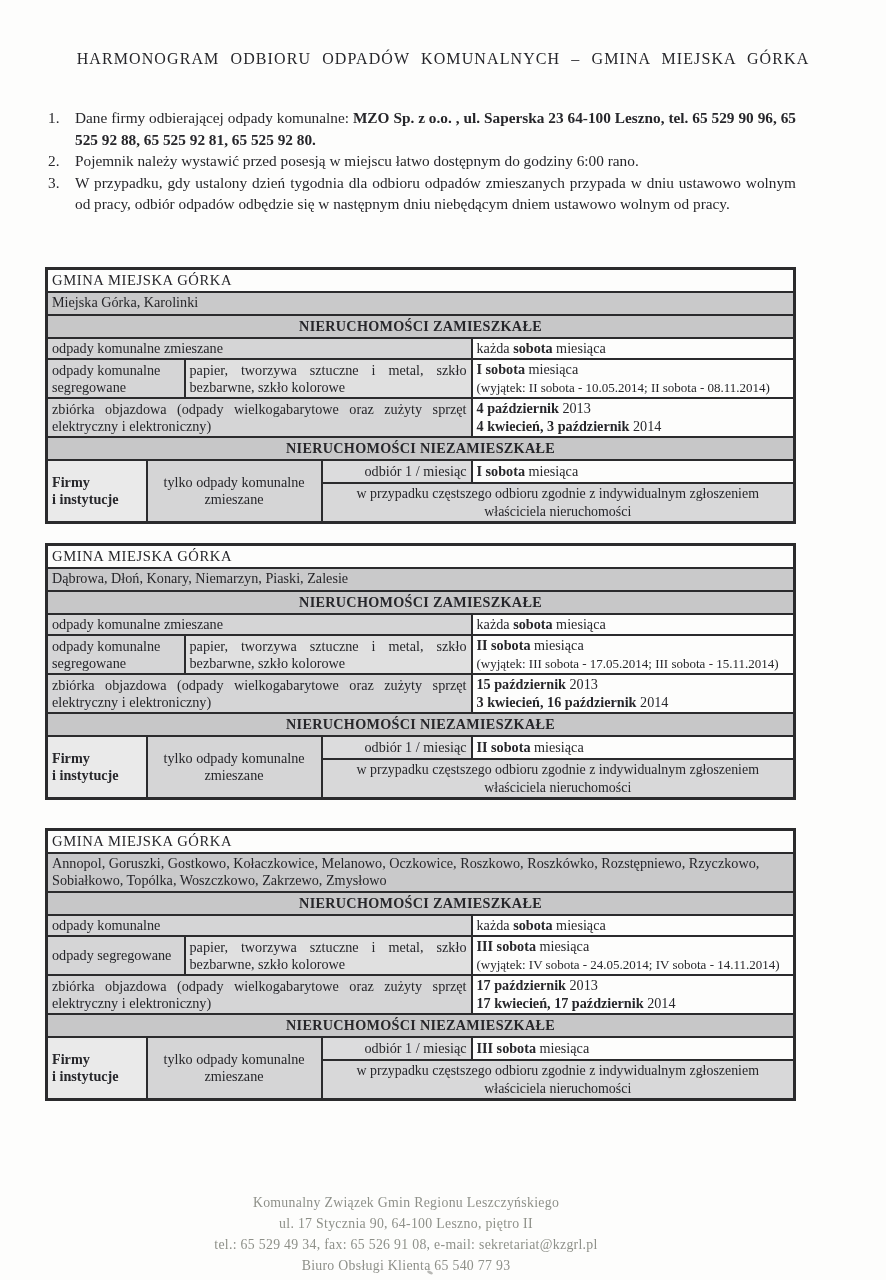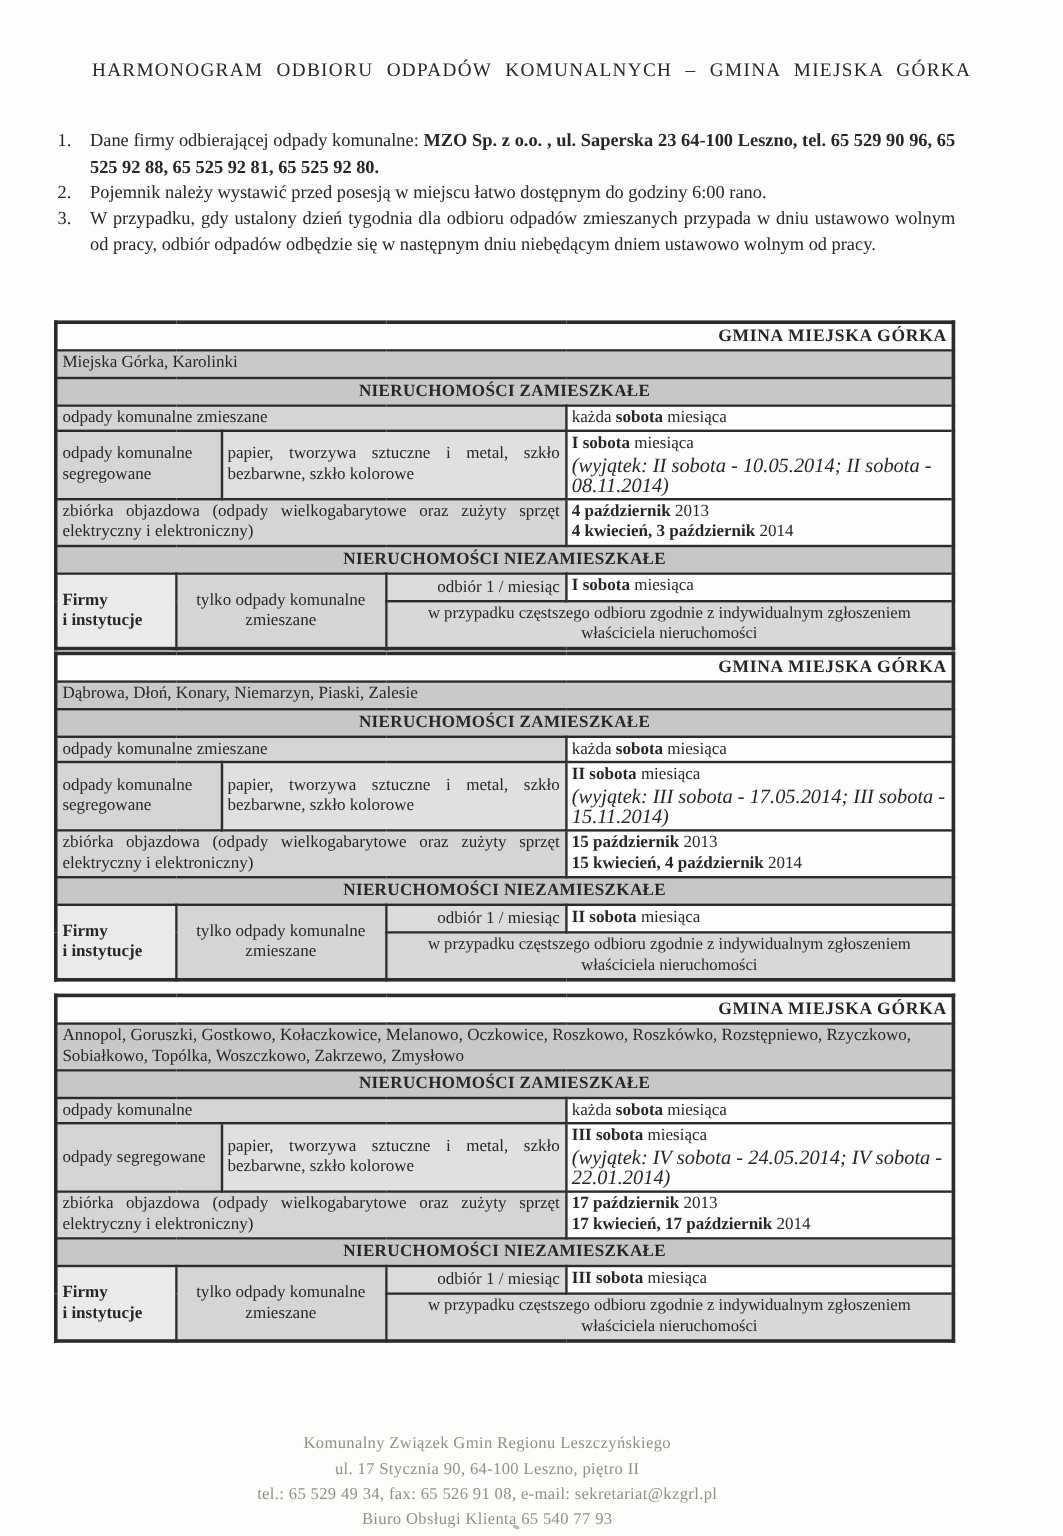--- a/index.html
+++ b/index.html
@@ -35,32 +35,32 @@
   #table-2{top:543px;}
   #table-3{top:828px;}
   table.muni td{border:2px solid var(--line);overflow:hidden;padding:1px 4px;}
   col.c1{width:100px;} col.c2{width:38px;} col.c3{width:137px;} col.c4{width:150px;} col.c5{width:323px;}
 
   tr.r-gmina{height:23px;} tr.r-loc{height:23px;} tr.r-band{height:23px;padding-left:32px;}
   tr.r-mixed{height:17px;padding-left:46px;} tr.r-seg{height:34px;} tr.r-bulky{height:36px;}
   tr.r-firms1{height:23px;} tr.r-firms2{height:37px;}
   #table-3 tr.r-loc{height:37px;}
 
-  .cell-gmina{background:var(--white);text-align:right;font-weight:bold;font-size:14.6px;letter-spacing:.6px;}
+  .cell-gmina{background:var(--white);text-align:left;font-weight:normal;font-size:14.6px;letter-spacing:.6px;}
   .cell-loc{background:var(--loc);text-align:left;padding:2px 7px;line-height:17.5px;}
   .cell-band{background:var(--band);text-align:center;font-weight:bold;letter-spacing:.3px;}
   .cell-label{background:var(--label);padding:2px 7px;line-height:17px;}
   .cell-desc{background:var(--desc);padding:2px 7px;line-height:17px;text-align:justify;}
   .cell-sched{background:var(--white);text-align:left;line-height:17.5px;}
   .cell-firms{background:var(--firms);font-weight:bold;padding:2px 7px;line-height:17px;}
   .cell-only{background:var(--label);text-align:center;line-height:17px;}
   .cell-freq{background:var(--freq);text-align:right;}
   .cell-note{background:var(--note);text-align:center;line-height:17.5px;font-size:13.9px;}
   .just{text-align:justify;}
-  .small{font-size:17px;font-style:italic;}
+  .small{font-size:13px;}
 
   .footer{position:absolute;top:1192px;left:0;width:812px;text-align:center;
     font-size:13.8px;line-height:21px;color:var(--footer);letter-spacing:.3px;}
 
   .artifact{position:absolute;top:1271px;left:427px;width:6px;height:3px;
     background:#b9b9b6;border-radius:50%;transform:rotate(25deg);}
 </style>
 </head>
 <body>
 
@@ -165,21 +165,21 @@
       <td colspan="2" class="cell-desc">papier, tworzywa sztuczne i metal, szkło bezbarwne, szkło kolorowe</td>
       <td class="cell-sched">
         <div><b>II sobota</b><span> miesiąca</span></div>
         <div class="small">(wyjątek: III sobota - 17.05.2014; III sobota - 15.11.2014)</div>
       </td>
     </tr>
     <tr class="r-bulky">
       <td colspan="4" class="cell-label just">zbiórka objazdowa (odpady wielkogabarytowe oraz zużyty sprzęt elektryczny i elektroniczny)</td>
       <td class="cell-sched">
         <div><b>15 październik</b><span> 2013</span></div>
-        <div><b>15 kwiecień, 4 październik</b><span> 2014</span></div>
+        <div><b>3 kwiecień, 16 październik</b><span> 2014</span></div>
       </td>
     </tr>
     <tr class="r-band">
           <td colspan="5" class="cell-band">NIERUCHOMOŚCI NIEZAMIESZKAŁE</td>
         </tr>
     <tr class="r-firms1">
       <td rowspan="2" class="cell-firms">
             <div>Firmy</div>
             <div>i instytucje</div>
           </td>
@@ -213,21 +213,21 @@
         </tr>
     <tr class="r-mixed">
       <td colspan="4" class="cell-label">odpady komunalne</td>
       <td class="cell-sched"><span>każda </span><b>sobota</b><span> miesiąca</span></td>
     </tr>
     <tr class="r-seg">
       <td colspan="2" class="cell-label">odpady segregowane</td>
       <td colspan="2" class="cell-desc">papier, tworzywa sztuczne i metal, szkło bezbarwne, szkło kolorowe</td>
       <td class="cell-sched">
         <div><b>III sobota</b><span> miesiąca</span></div>
-        <div class="small">(wyjątek: IV sobota - 24.05.2014; IV sobota - 22.01.2014)</div>
+        <div class="small">(wyjątek: IV sobota - 24.05.2014; IV sobota - 14.11.2014)</div>
       </td>
     </tr>
     <tr class="r-bulky">
       <td colspan="4" class="cell-label just">zbiórka objazdowa (odpady wielkogabarytowe oraz zużyty sprzęt elektryczny i elektroniczny)</td>
       <td class="cell-sched">
         <div><b>17 październik</b><span> 2013</span></div>
         <div><b>17 kwiecień, 17 październik</b><span> 2014</span></div>
       </td>
     </tr>
     <tr class="r-band">

